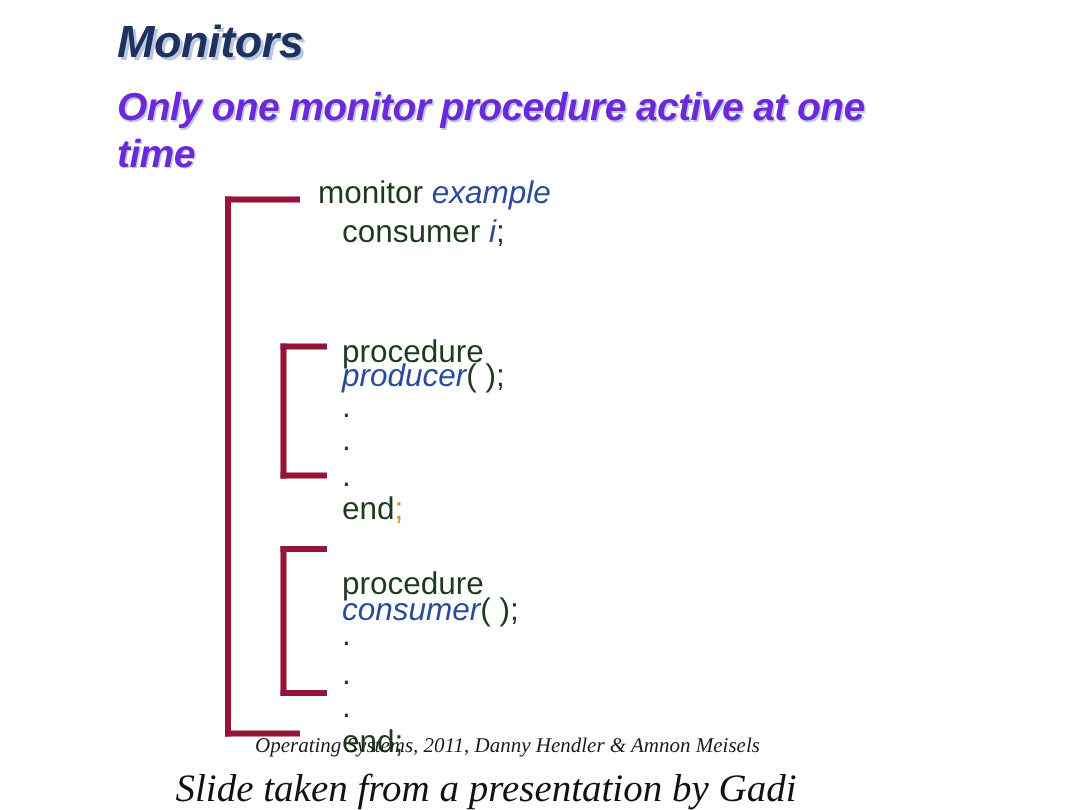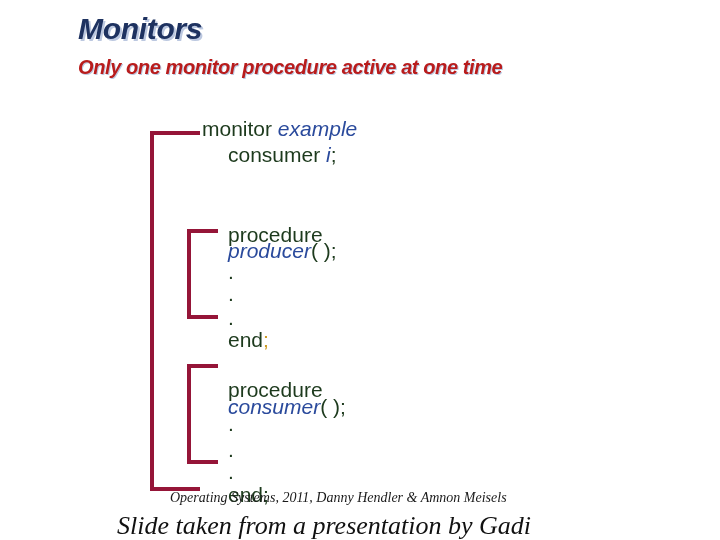--- a/index.html
+++ b/index.html
@@ -17,25 +17,25 @@
     font-size: 30px;
     font-weight: bold;
     font-style: italic;
     letter-spacing: -0.3px;
     color: #1e3260;
     text-shadow: 2px 2px 0 #bcc8e0;
   }
   .subtitle {
     position: absolute;
     left: 78px; top: 56px;
-    font-size: 20px;
+    font-size: 26px;
     font-weight: bold;
     font-style: italic;
     letter-spacing: -0.4px;
-    color: #b91c1c;
+    color: #6d28d9;
     text-shadow: 1px 1px 0 #bcc8e0;
   }
   .bracket {
     position: absolute;
     border-color: #951538;
     border-style: solid;
   }
   .bracket-outer  { left: 150px; top: 131px; width: 46px; height: 352px; border-width: 4px 0 4px 4px; }
   .bracket-inner1 { left: 187px; top: 229px; width: 27px; height: 82px;  border-width: 4px 0 4px 4px; }
   .bracket-inner2 { left: 187px; top: 364px; width: 27px; height: 92px;  border-width: 4px 0 4px 4px; }
@@ -81,21 +81,21 @@
 
 <div class="slide">
 
   <div class="title">Monitors</div>
   <div class="subtitle">Only one monitor procedure active at one time</div>
 
   <div class="bracket bracket-outer"></div>
   <div class="bracket bracket-inner1"></div>
   <div class="bracket bracket-inner2"></div>
 
-  <div class="codeline" style="left:202px; top:117px;"><span class="kw">monitor </span><span class="id">example</span></div>
+  <div class="codeline" style="left:212px; top:117px;"><span class="kw">monitor </span><span class="id">example</span></div>
 
   <div class="codeline" style="top:143px;"><span class="kw">consumer </span><span class="id">i</span><span class="kw">;</span></div>
 
 
   <div class="codeline" style="top:223px;"><span class="kw">procedure</span></div>
   <div class="codeline" style="top:239px;text-align:center;"><span class="id">producer</span><span class="kw">( )</span><span class="kw">;</span></div>
 
   <div class="codeline" style="top:260px;">.</div>
   <div class="codeline" style="top:282px;">.</div>
   <div class="codeline" style="top:306px;">.</div>

